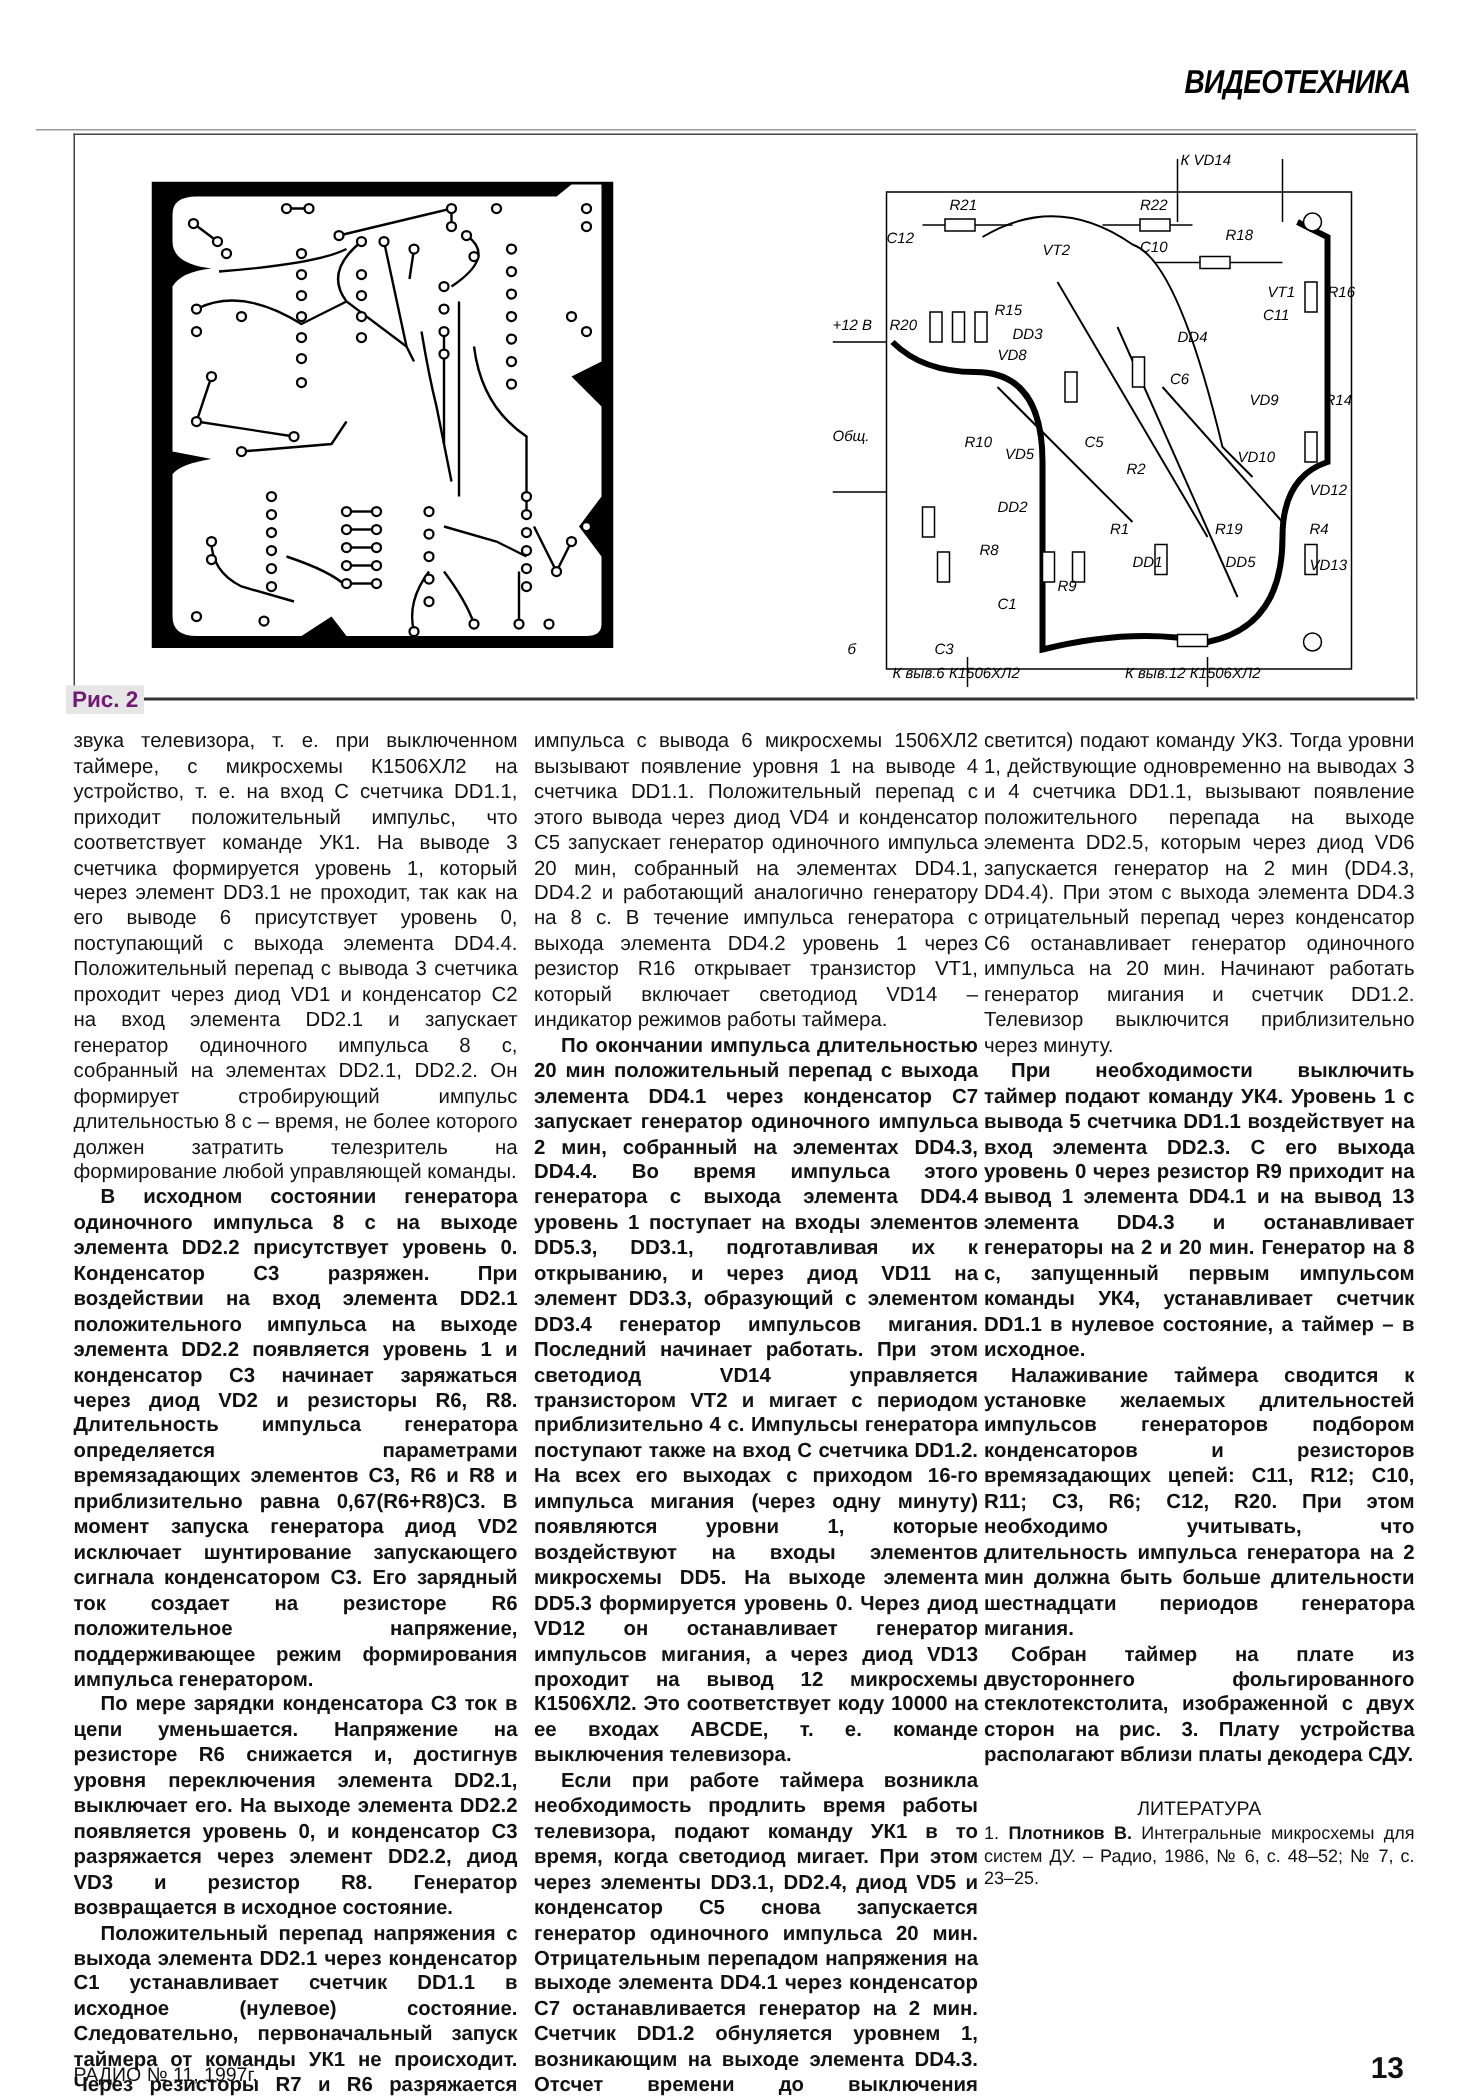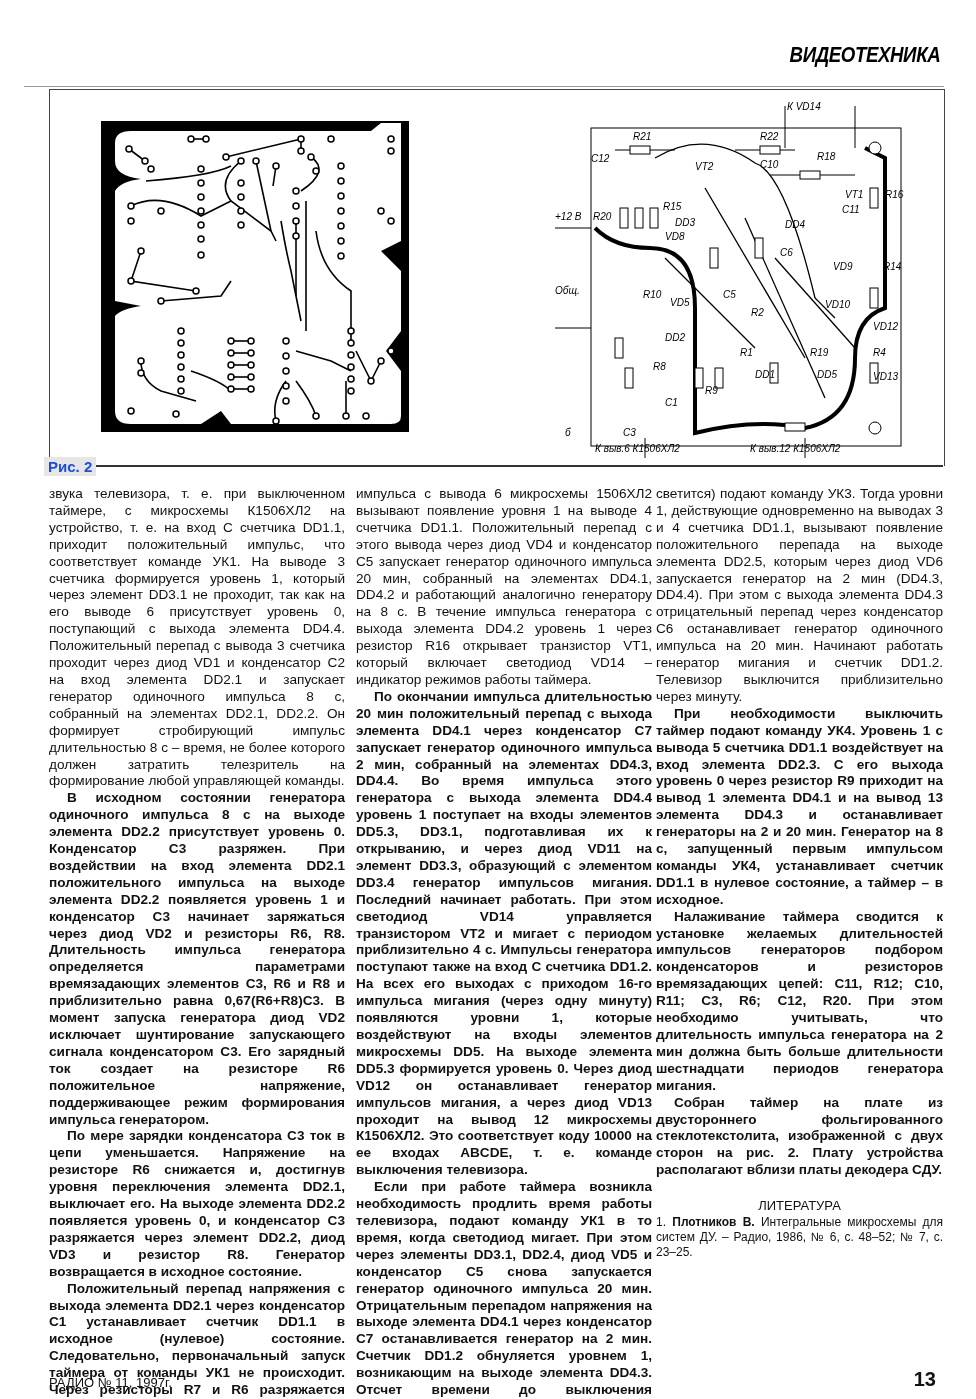--- a/index.html
+++ b/index.html
@@ -1,21 +1,21 @@
 <!DOCTYPE html>
 <html><head>
 <meta charset="utf-8">
 <style>
   html, body { margin:0; padding:0; background:#ffffff; }
   body { width:976px; height:1399px; position:relative; overflow:hidden; font-family:"Liberation Sans", sans-serif; color:#111; }
   .section-title { position:absolute; top:42px; right:36px; font-family:"Liberation Sans", sans-serif; font-weight:bold; font-style:italic; font-size:22px; letter-spacing:-0.5px; transform:scaleX(0.85); transform-origin:right center; color:#000; }
   .top-rule { position:absolute; top:86px; left:24px; width:920px; height:1px; background:#999; }
   .fig-frame { position:absolute; top:89px; left:49px; width:894px; height:376px; border:1px solid #444; border-bottom:none; }
   .fig-bottom { position:absolute; top:465px; left:95px; width:848px; height:2px; background:#333; }
-  .fig-label { position:absolute; top:457px; left:44px; font-weight:bold; font-size:15px; background:#e6e6e6; padding:1px 4px; color:#1d4ed8; }
+  .fig-label { position:absolute; top:457px; left:44px; font-weight:bold; font-size:15px; background:#e6e6e6; padding:1px 4px; color:#701a75; }
   .pcb-left { position:absolute; top:121px; left:101px; width:308px; height:311px; }
   .pcb-right { position:absolute; top:98px; left:555px; width:355px; height:360px; }
   .col { position:absolute; top:486px; width:296px; font-size:13.6px; line-height:16.9px; text-align:justify; hyphens:manual; }
   .col p { margin:0; text-indent:0; }
   .col p.ind { text-indent:18px;font-weight:bold; }
   .col1 { left:49px; }
   .col2 { left:356px; }
   .col3 { left:656px; width:287px; }
   .lit-head { text-align:center; margin:19px 0 0 0; font-size:13px; }
   .lit-item { font-size:12px; line-height:15px; text-indent:18px; margin:0; }
@@ -256,21 +256,21 @@
   <p>импульса с вывода 6 микросхемы 1506ХЛ2 вызывают появление уровня 1 на выводе 4 счетчика DD1.1. Положительный перепад с этого вывода через диод VD4 и конденсатор C5 запускает генератор одиночного импульса 20 мин, собранный на элементах DD4.1, DD4.2 и работающий аналогично генератору на 8 с. В течение импульса генератора с выхода элемента DD4.2 уровень 1 через резистор R16 открывает транзистор VT1, который включает светодиод VD14 – индикатор режимов работы таймера.</p>
   <p class="ind">По окончании импульса длительностью 20 мин положительный перепад с выхода элемента DD4.1 через конденсатор C7 запускает генератор одиночного импульса 2 мин, собранный на элементах DD4.3, DD4.4. Во время импульса этого генератора с выхода элемента DD4.4 уровень 1 поступает на входы элементов DD5.3, DD3.1, подготавливая их к открыванию, и через диод VD11 на элемент DD3.3, образующий с элементом DD3.4 генератор импульсов мигания. Последний начинает работать. При этом светодиод VD14 управляется транзистором VT2 и мигает с периодом приблизительно 4 с. Импульсы генератора поступают также на вход С счетчика DD1.2. На всех его выходах с приходом 16-го импульса мигания (через одну минуту) появляются уровни 1, которые воздействуют на входы элементов микросхемы DD5. На выходе элемента DD5.3 формируется уровень 0. Через диод VD12 он останавливает генератор импульсов мигания, а через диод VD13 проходит на вывод 12 микросхемы К1506ХЛ2. Это соответствует коду 10000 на ее входах ABCDE, т. е. команде выключения телевизора.</p>
   <p class="ind">Если при работе таймера возникла необходимость продлить время работы телевизора, подают команду УК1 в то время, когда светодиод мигает. При этом через элементы DD3.1, DD2.4, диод VD5 и конденсатор C5 снова запускается генератор одиночного импульса 20 мин. Отрицательным перепадом напряжения на выходе элемента DD4.1 через конденсатор C7 останавливается генератор на 2 мин. Счетчик DD1.2 обнуляется уровнем 1, возникающим на выходе элемента DD4.3. Отсчет времени до выключения телевизора начинается сначала.</p>
   <p class="ind">Для ускорения выключения телевизора во время, когда таймер включен (светодиод</p>
 </div>
 
 <div class="col col3">
   <p>светится) подают команду УК3. Тогда уровни 1, действующие одновременно на выводах 3 и 4 счетчика DD1.1, вызывают появление положительного перепада на выходе элемента DD2.5, которым через диод VD6 запускается генератор на 2 мин (DD4.3, DD4.4). При этом с выхода элемента DD4.3 отрицательный перепад через конденсатор C6 останавливает генератор одиночного импульса на 20 мин. Начинают работать генератор мигания и счетчик DD1.2. Телевизор выключится приблизительно через минуту.</p>
   <p class="ind">При необходимости выключить таймер подают команду УК4. Уровень 1 с вывода 5 счетчика DD1.1 воздействует на вход элемента DD2.3. С его выхода уровень 0 через резистор R9 приходит на вывод 1 элемента DD4.1 и на вывод 13 элемента DD4.3 и останавливает генераторы на 2 и 20 мин. Генератор на 8 с, запущенный первым импульсом команды УК4, устанавливает счетчик DD1.1 в нулевое состояние, а таймер – в исходное.</p>
   <p class="ind">Налаживание таймера сводится к установке желаемых длительностей импульсов генераторов подбором конденсаторов и резисторов времязадающих цепей: C11, R12; C10, R11; C3, R6; C12, R20. При этом необходимо учитывать, что длительность импульса генератора на 2 мин должна быть больше длительности шестнадцати периодов генератора мигания.</p>
-  <p class="ind">Собран таймер на плате из двустороннего фольгированного стеклотекстолита, изображенной с двух сторон на рис. 2. Плату устройства располагают вблизи платы декодера СДУ.</p>
+  <p class="ind">Собран таймер на плате из двустороннего фольгированного стеклотекстолита, изображенной с двух сторон на рис. 3. Плату устройства располагают вблизи платы декодера СДУ.</p>
   <div class="lit-head">ЛИТЕРАТУРА</div>
   <p class="lit-item">
     <span>1.</span>
     <b>Плотников В.</b>
     <span>Интегральные микросхемы для систем ДУ. – Радио, 1986, № 6, с. 48–52; № 7, с. 23–25.</span>
   </p>
 
 </div>
 
 <div class="footer-left">РАДИО № 11, 1997г.</div>

